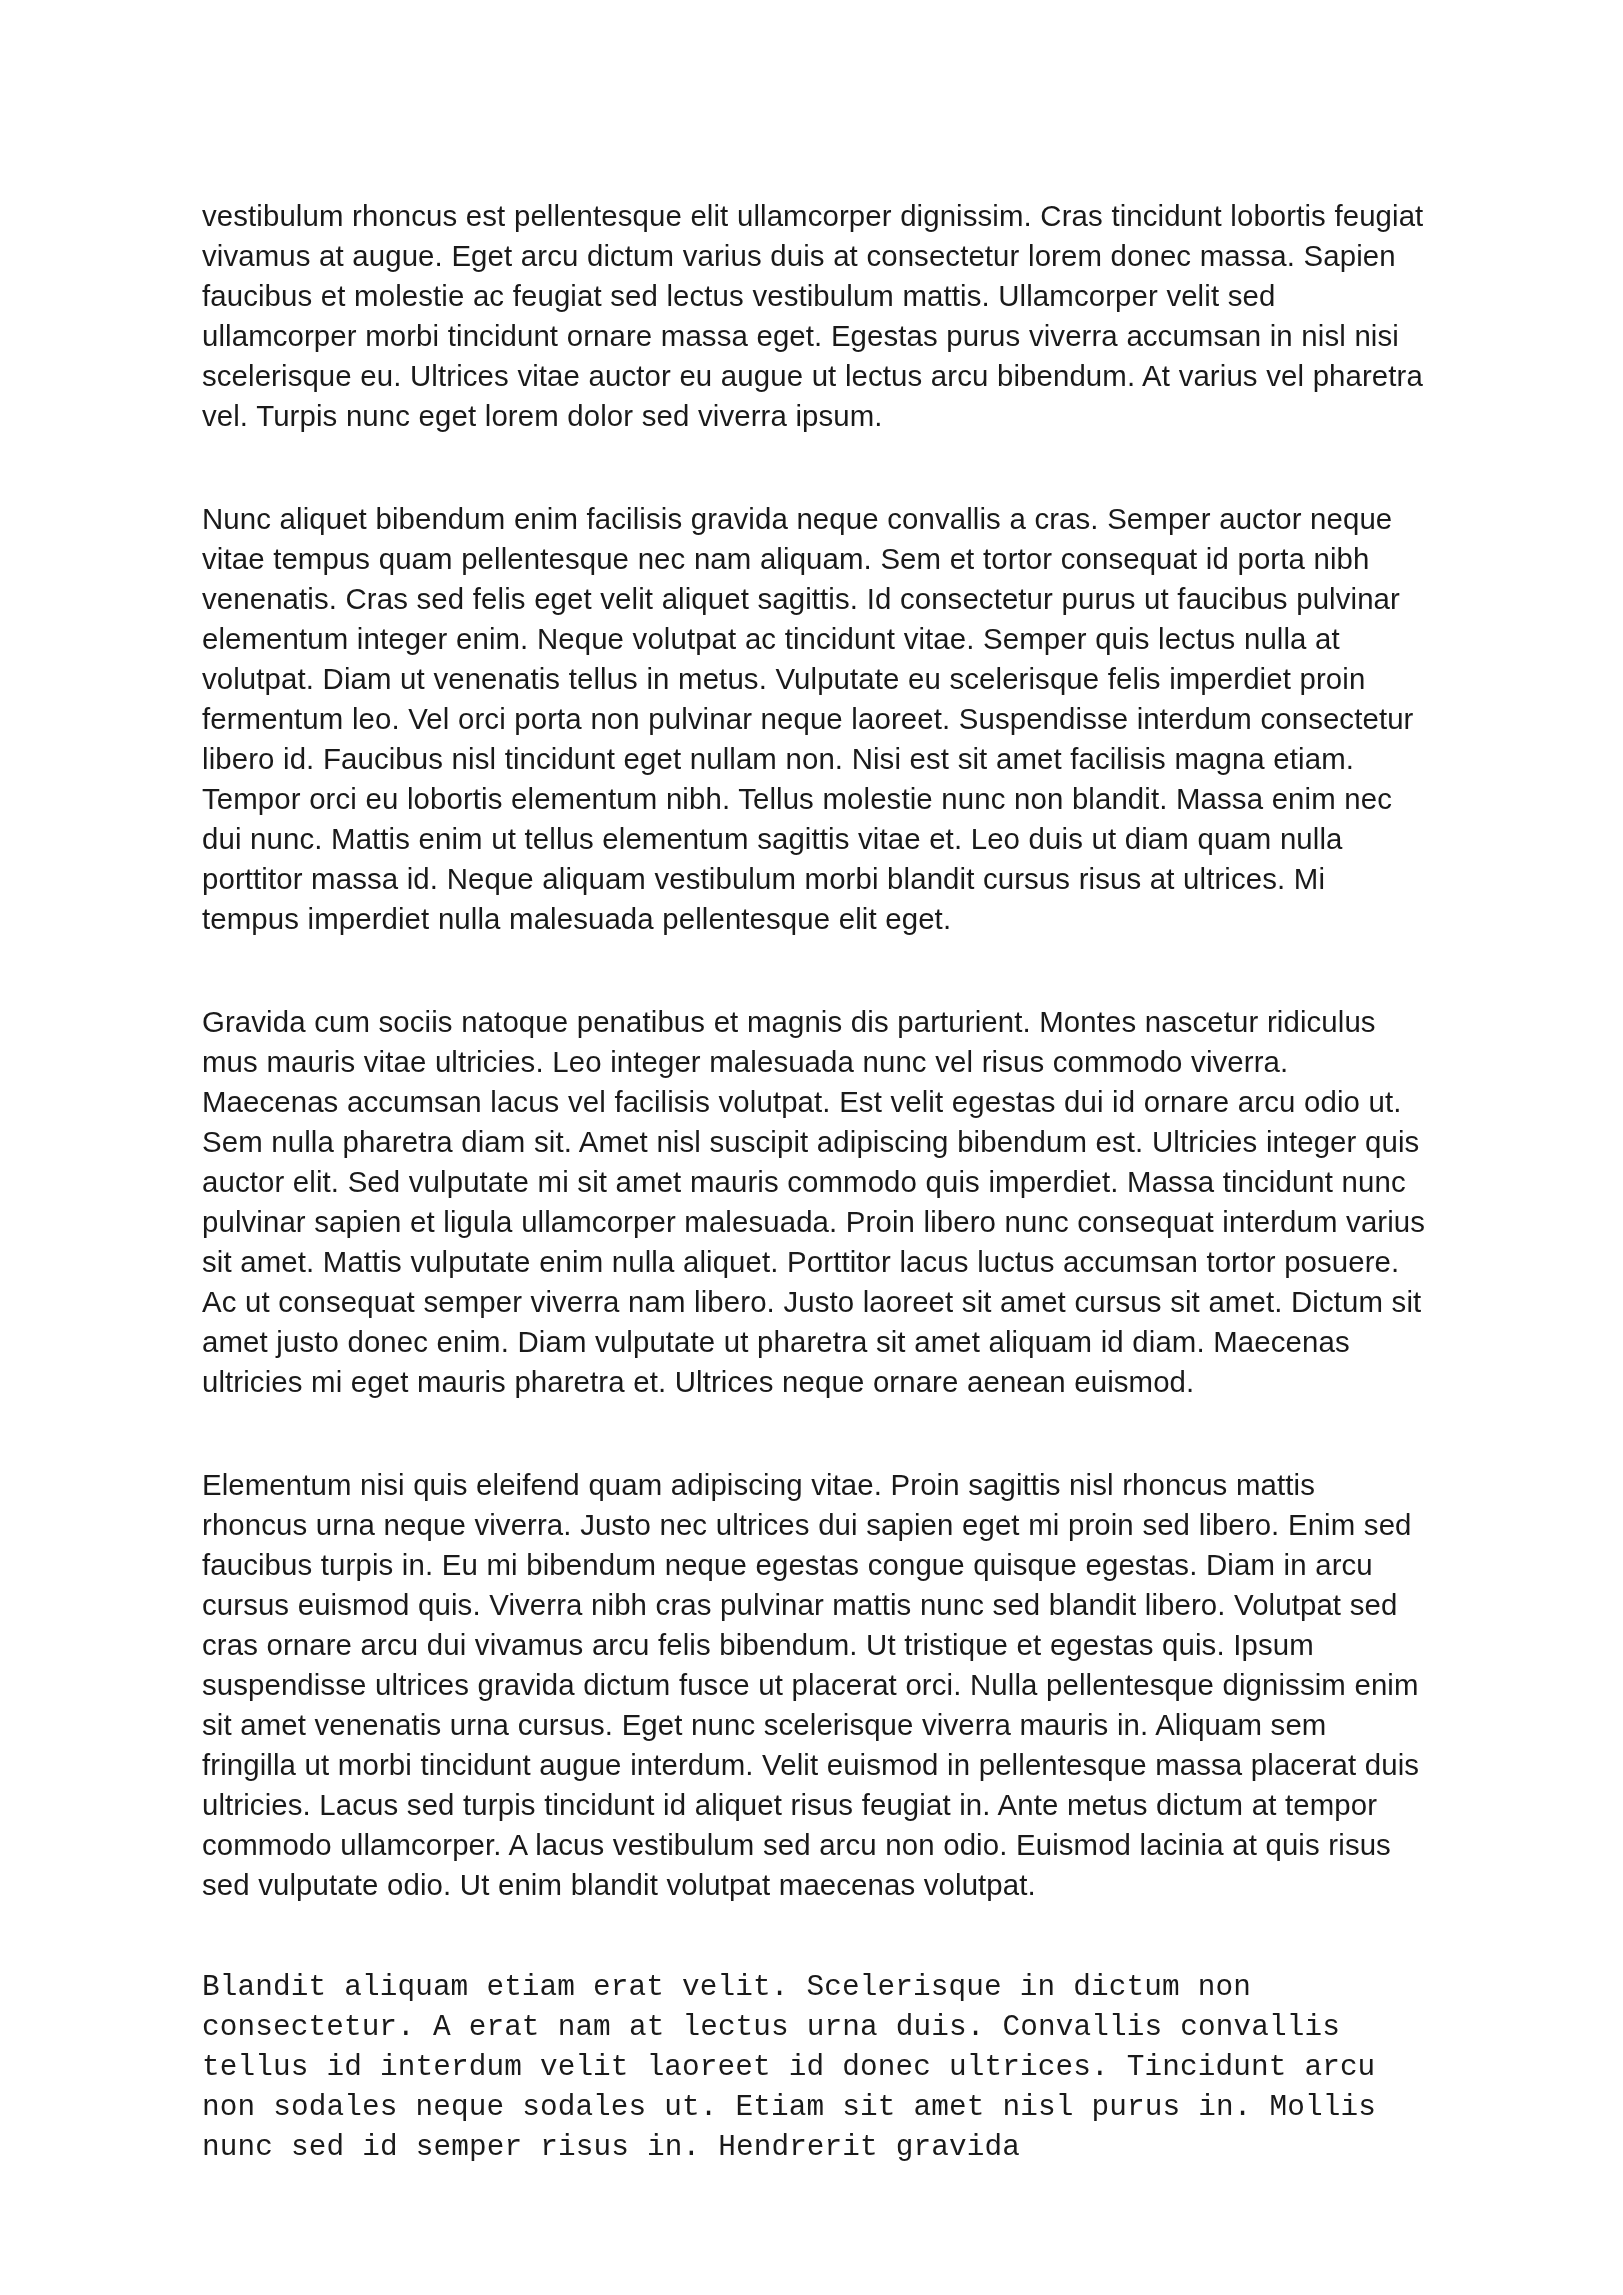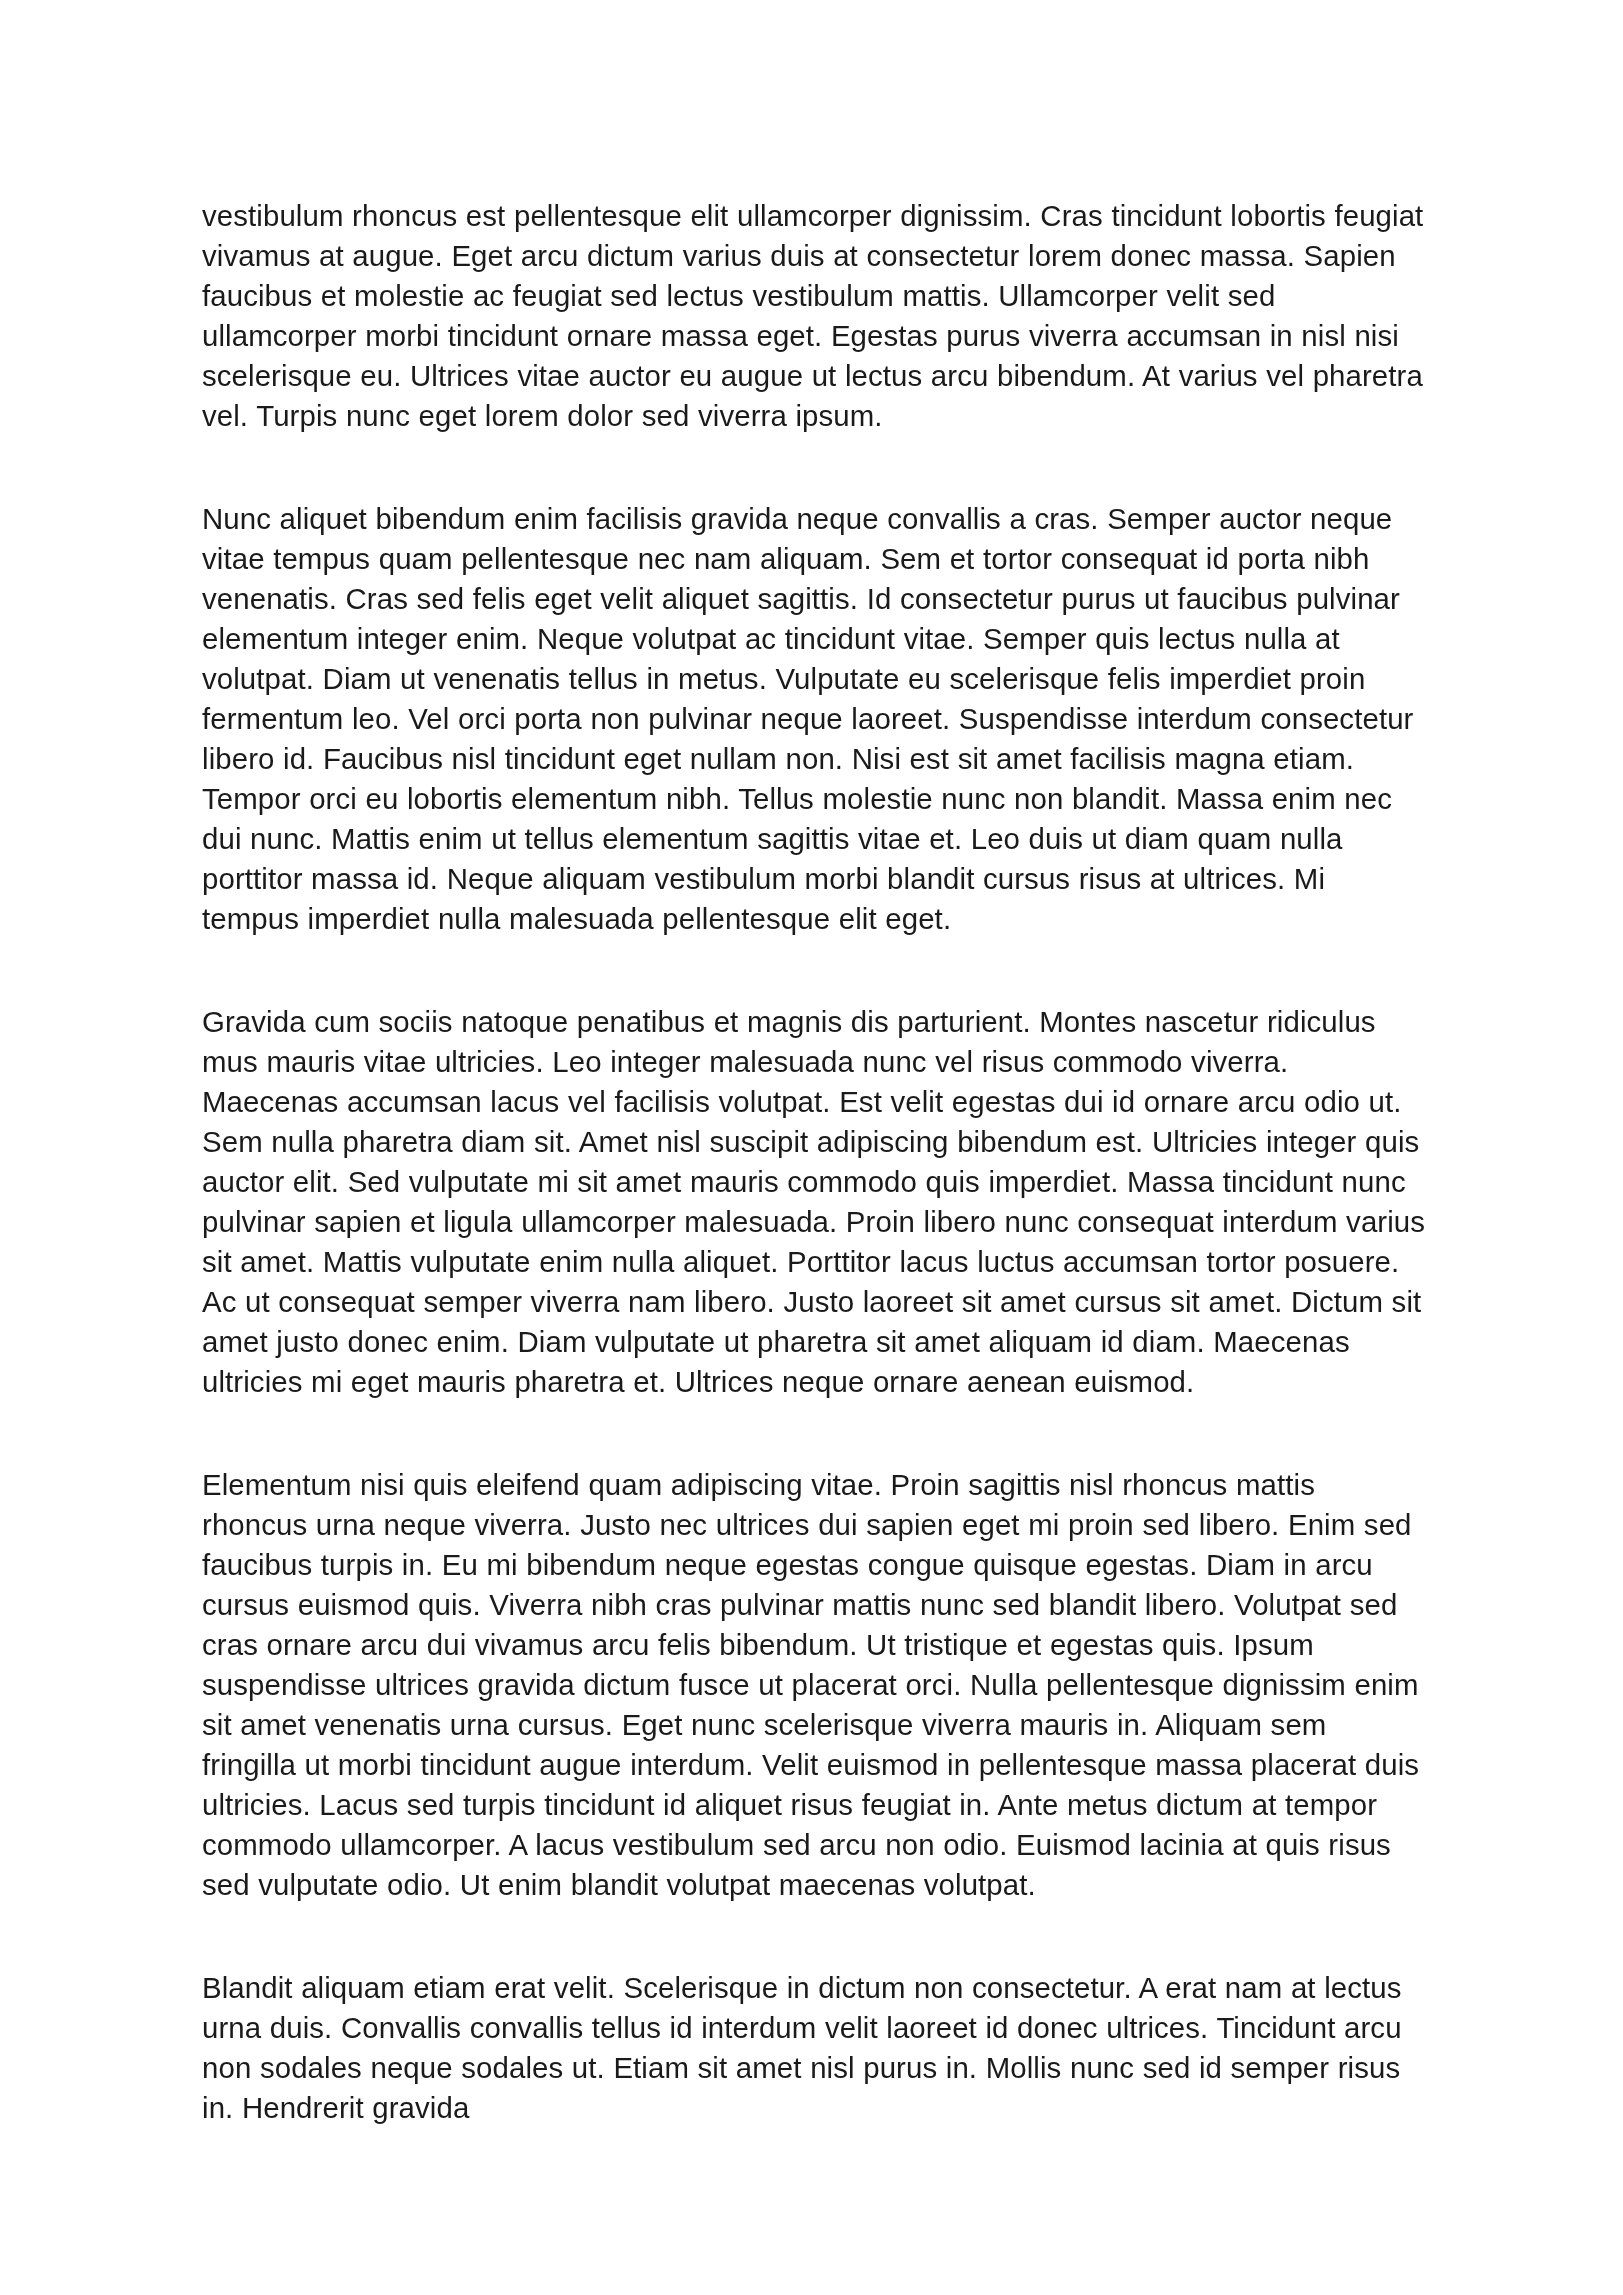--- a/index.html
+++ b/index.html
@@ -25,20 +25,21 @@
     font-family: "Liberation Sans", sans-serif;
     font-size: 29.4px;
     line-height: 40px;
     color: #1a1a1a;
     text-align: left;
     letter-spacing: 0.1px;
     word-spacing: 0.3px;
   }
   .doc-text p:last-child {
     margin-bottom: 17px;
+    font-family: Liberation Mono, monospace;
   }
 </style>
 </head>
 <body>
 
 <div class="page">
   <div class="doc-text">
     <p>vestibulum rhoncus est pellentesque elit ullamcorper dignissim. Cras tincidunt lobortis feugiat vivamus at augue. Eget arcu dictum varius duis at consectetur lorem donec massa. Sapien faucibus et molestie ac feugiat sed lectus vestibulum mattis. Ullamcorper velit sed ullamcorper morbi tincidunt ornare massa eget. Egestas purus viverra accumsan in nisl nisi scelerisque eu. Ultrices vitae auctor eu augue ut lectus arcu bibendum. At varius vel pharetra vel. Turpis nunc eget lorem dolor sed viverra ipsum.</p>
     <p>Nunc aliquet bibendum enim facilisis gravida neque convallis a cras. Semper auctor neque vitae tempus quam pellentesque nec nam aliquam. Sem et tortor consequat id porta nibh venenatis. Cras sed felis eget velit aliquet sagittis. Id consectetur purus ut faucibus pulvinar elementum integer enim. Neque volutpat ac tincidunt vitae. Semper quis lectus nulla at volutpat. Diam ut venenatis tellus in metus. Vulputate eu scelerisque felis imperdiet proin fermentum leo. Vel orci porta non pulvinar neque laoreet. Suspendisse interdum consectetur libero id. Faucibus nisl tincidunt eget nullam non. Nisi est sit amet facilisis magna etiam. Tempor orci eu lobortis elementum nibh. Tellus molestie nunc non blandit. Massa enim nec dui nunc. Mattis enim ut tellus elementum sagittis vitae et. Leo duis ut diam quam nulla porttitor massa id. Neque aliquam vestibulum morbi blandit cursus risus at ultrices. Mi tempus imperdiet nulla malesuada pellentesque elit eget.</p>
     <p>Gravida cum sociis natoque penatibus et magnis dis parturient. Montes nascetur ridiculus mus mauris vitae ultricies. Leo integer malesuada nunc vel risus commodo viverra. Maecenas accumsan lacus vel facilisis volutpat. Est velit egestas dui id ornare arcu odio ut. Sem nulla pharetra diam sit. Amet nisl suscipit adipiscing bibendum est. Ultricies integer quis auctor elit. Sed vulputate mi sit amet mauris commodo quis imperdiet. Massa tincidunt nunc pulvinar sapien et ligula ullamcorper malesuada. Proin libero nunc consequat interdum varius sit amet. Mattis vulputate enim nulla aliquet. Porttitor lacus luctus accumsan tortor posuere. Ac ut consequat semper viverra nam libero. Justo laoreet sit amet cursus sit amet. Dictum sit amet justo donec enim. Diam vulputate ut pharetra sit amet aliquam id diam. Maecenas ultricies mi eget mauris pharetra et. Ultrices neque ornare aenean euismod.</p>

